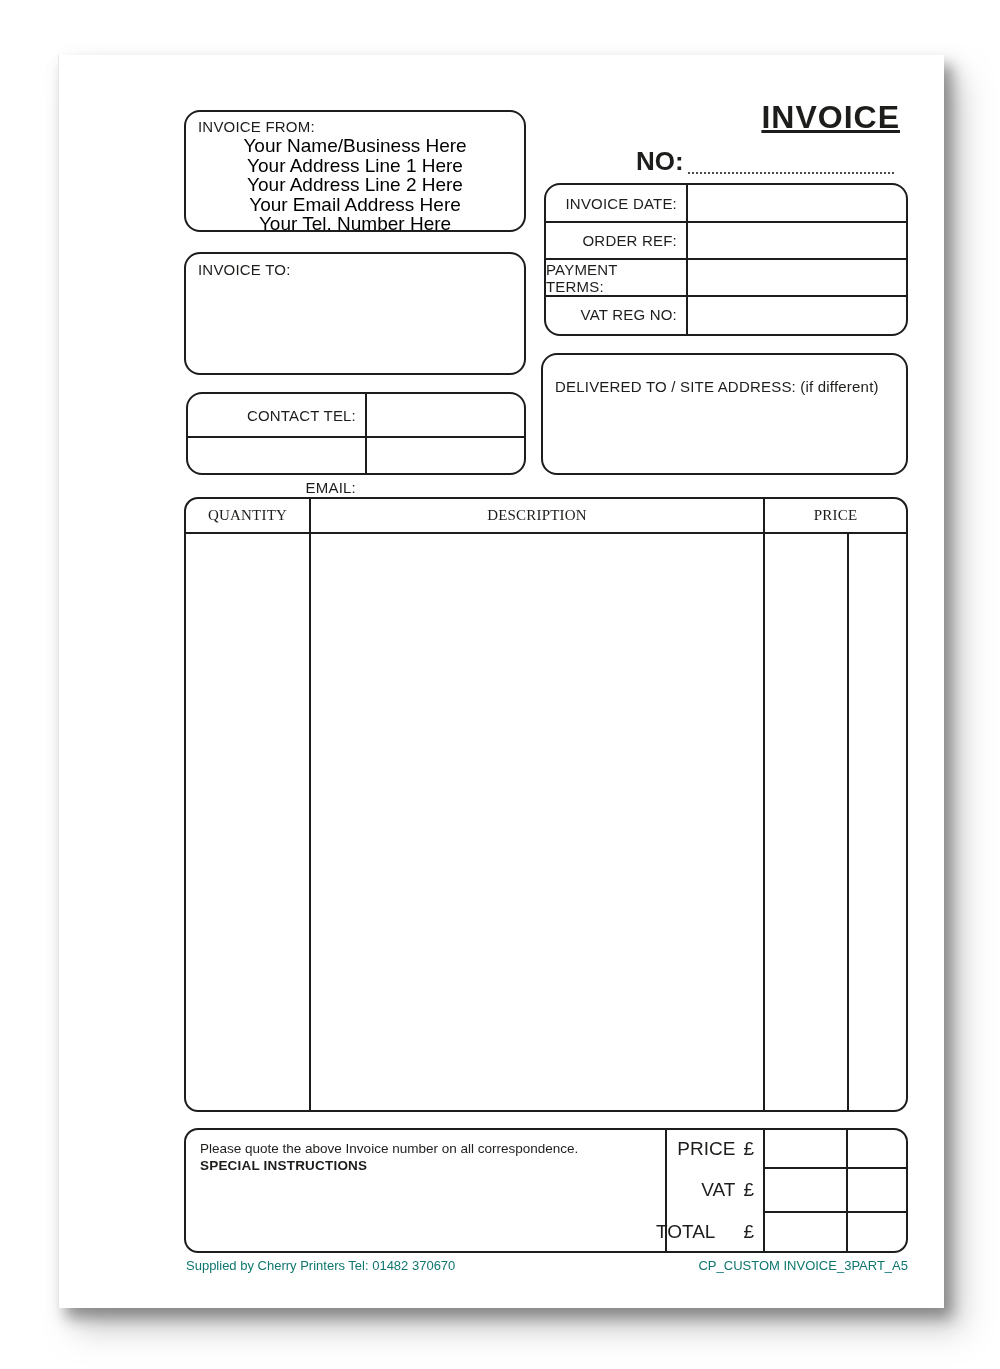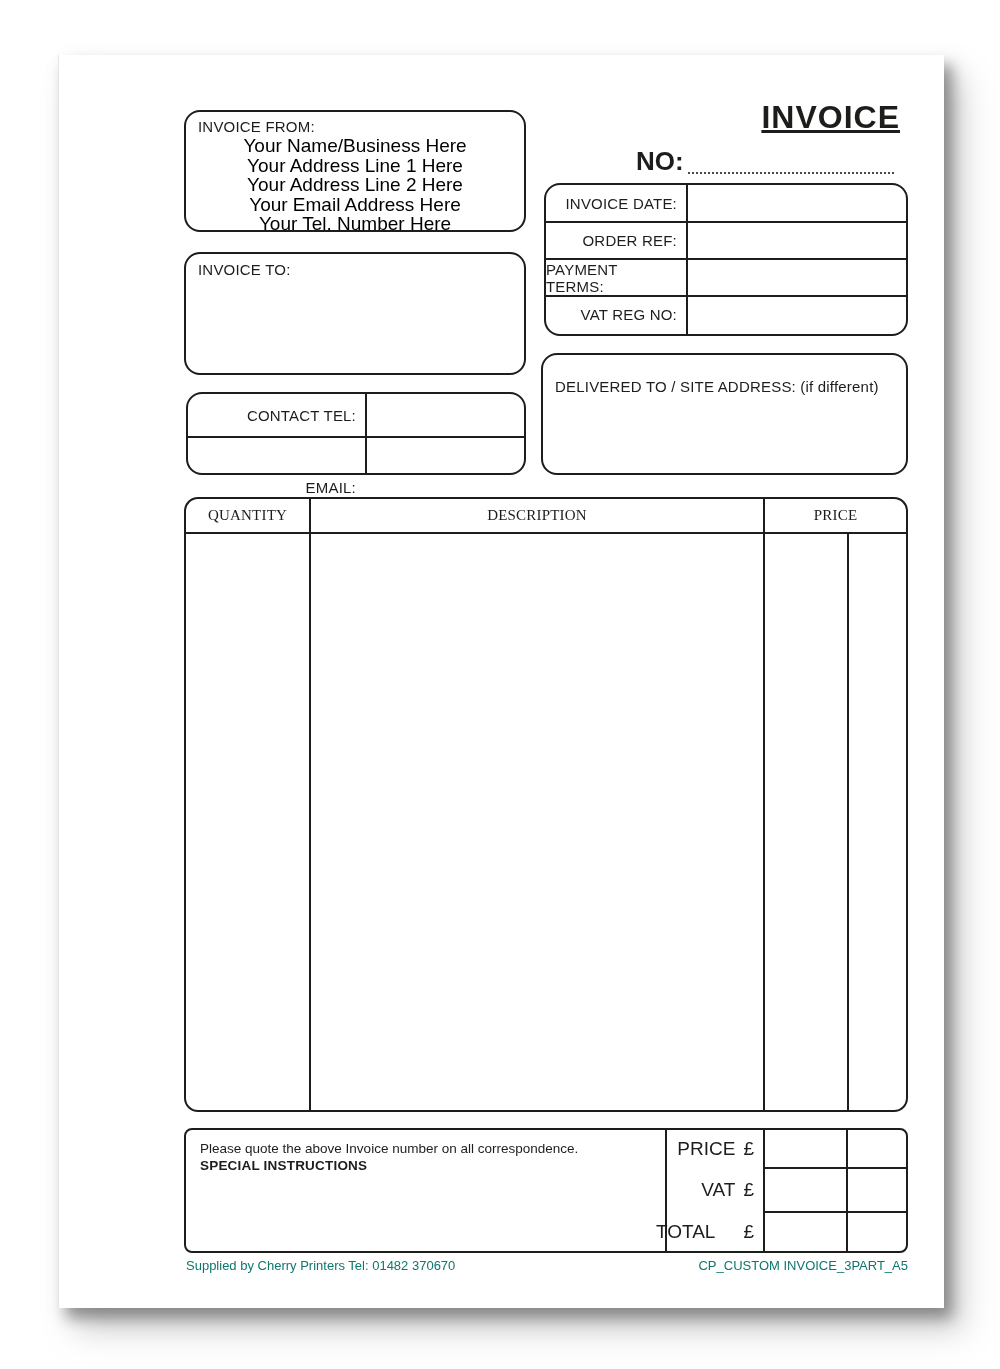--- a/index.html
+++ b/index.html
@@ -40,21 +40,21 @@
   
   .del-box{left:482px;top:298px;width:367px;height:122px;padding:23px 12px;}
   
   .contact-box{left:127px;top:337px;width:340px;height:83px;}
   .crow-lbl{position:absolute;left:0;width:168px;display:flex;align-items:center;
     justify-content:flex-end;padding-right:9px;}
   
   .items-box{left:125px;top:442px;width:724px;height:615px;border-radius:14px;font-family:Liberation Serif, serif;}
   .th{position:absolute;top:0;height:33px;display:flex;align-items:center;justify-content:center;}
   
-  .foot-box{left:125px;top:1073px;width:724px;height:125px;border-radius:8px;}
+  .foot-box{left:125px;top:1073px;width:724px;height:125px;border-radius:14px;}
   .note{position:absolute;left:14px;top:10px;font-size:13.5px;line-height:17px;}
   .special{position:absolute;left:14px;top:28px;font-size:13.5px;font-weight:bold;letter-spacing:.2px;}
   .tot-lbl{position:absolute;left:479px;width:98px;display:flex;align-items:center;
     justify-content:flex-end;gap:8px;padding-right:9px;box-sizing:border-box;font-size:19px;}
   .cell{position:absolute;}
   
   .pf{position:absolute;font-size:13px;color:#0f766e;}
 </style>
 </head>
 <body>

